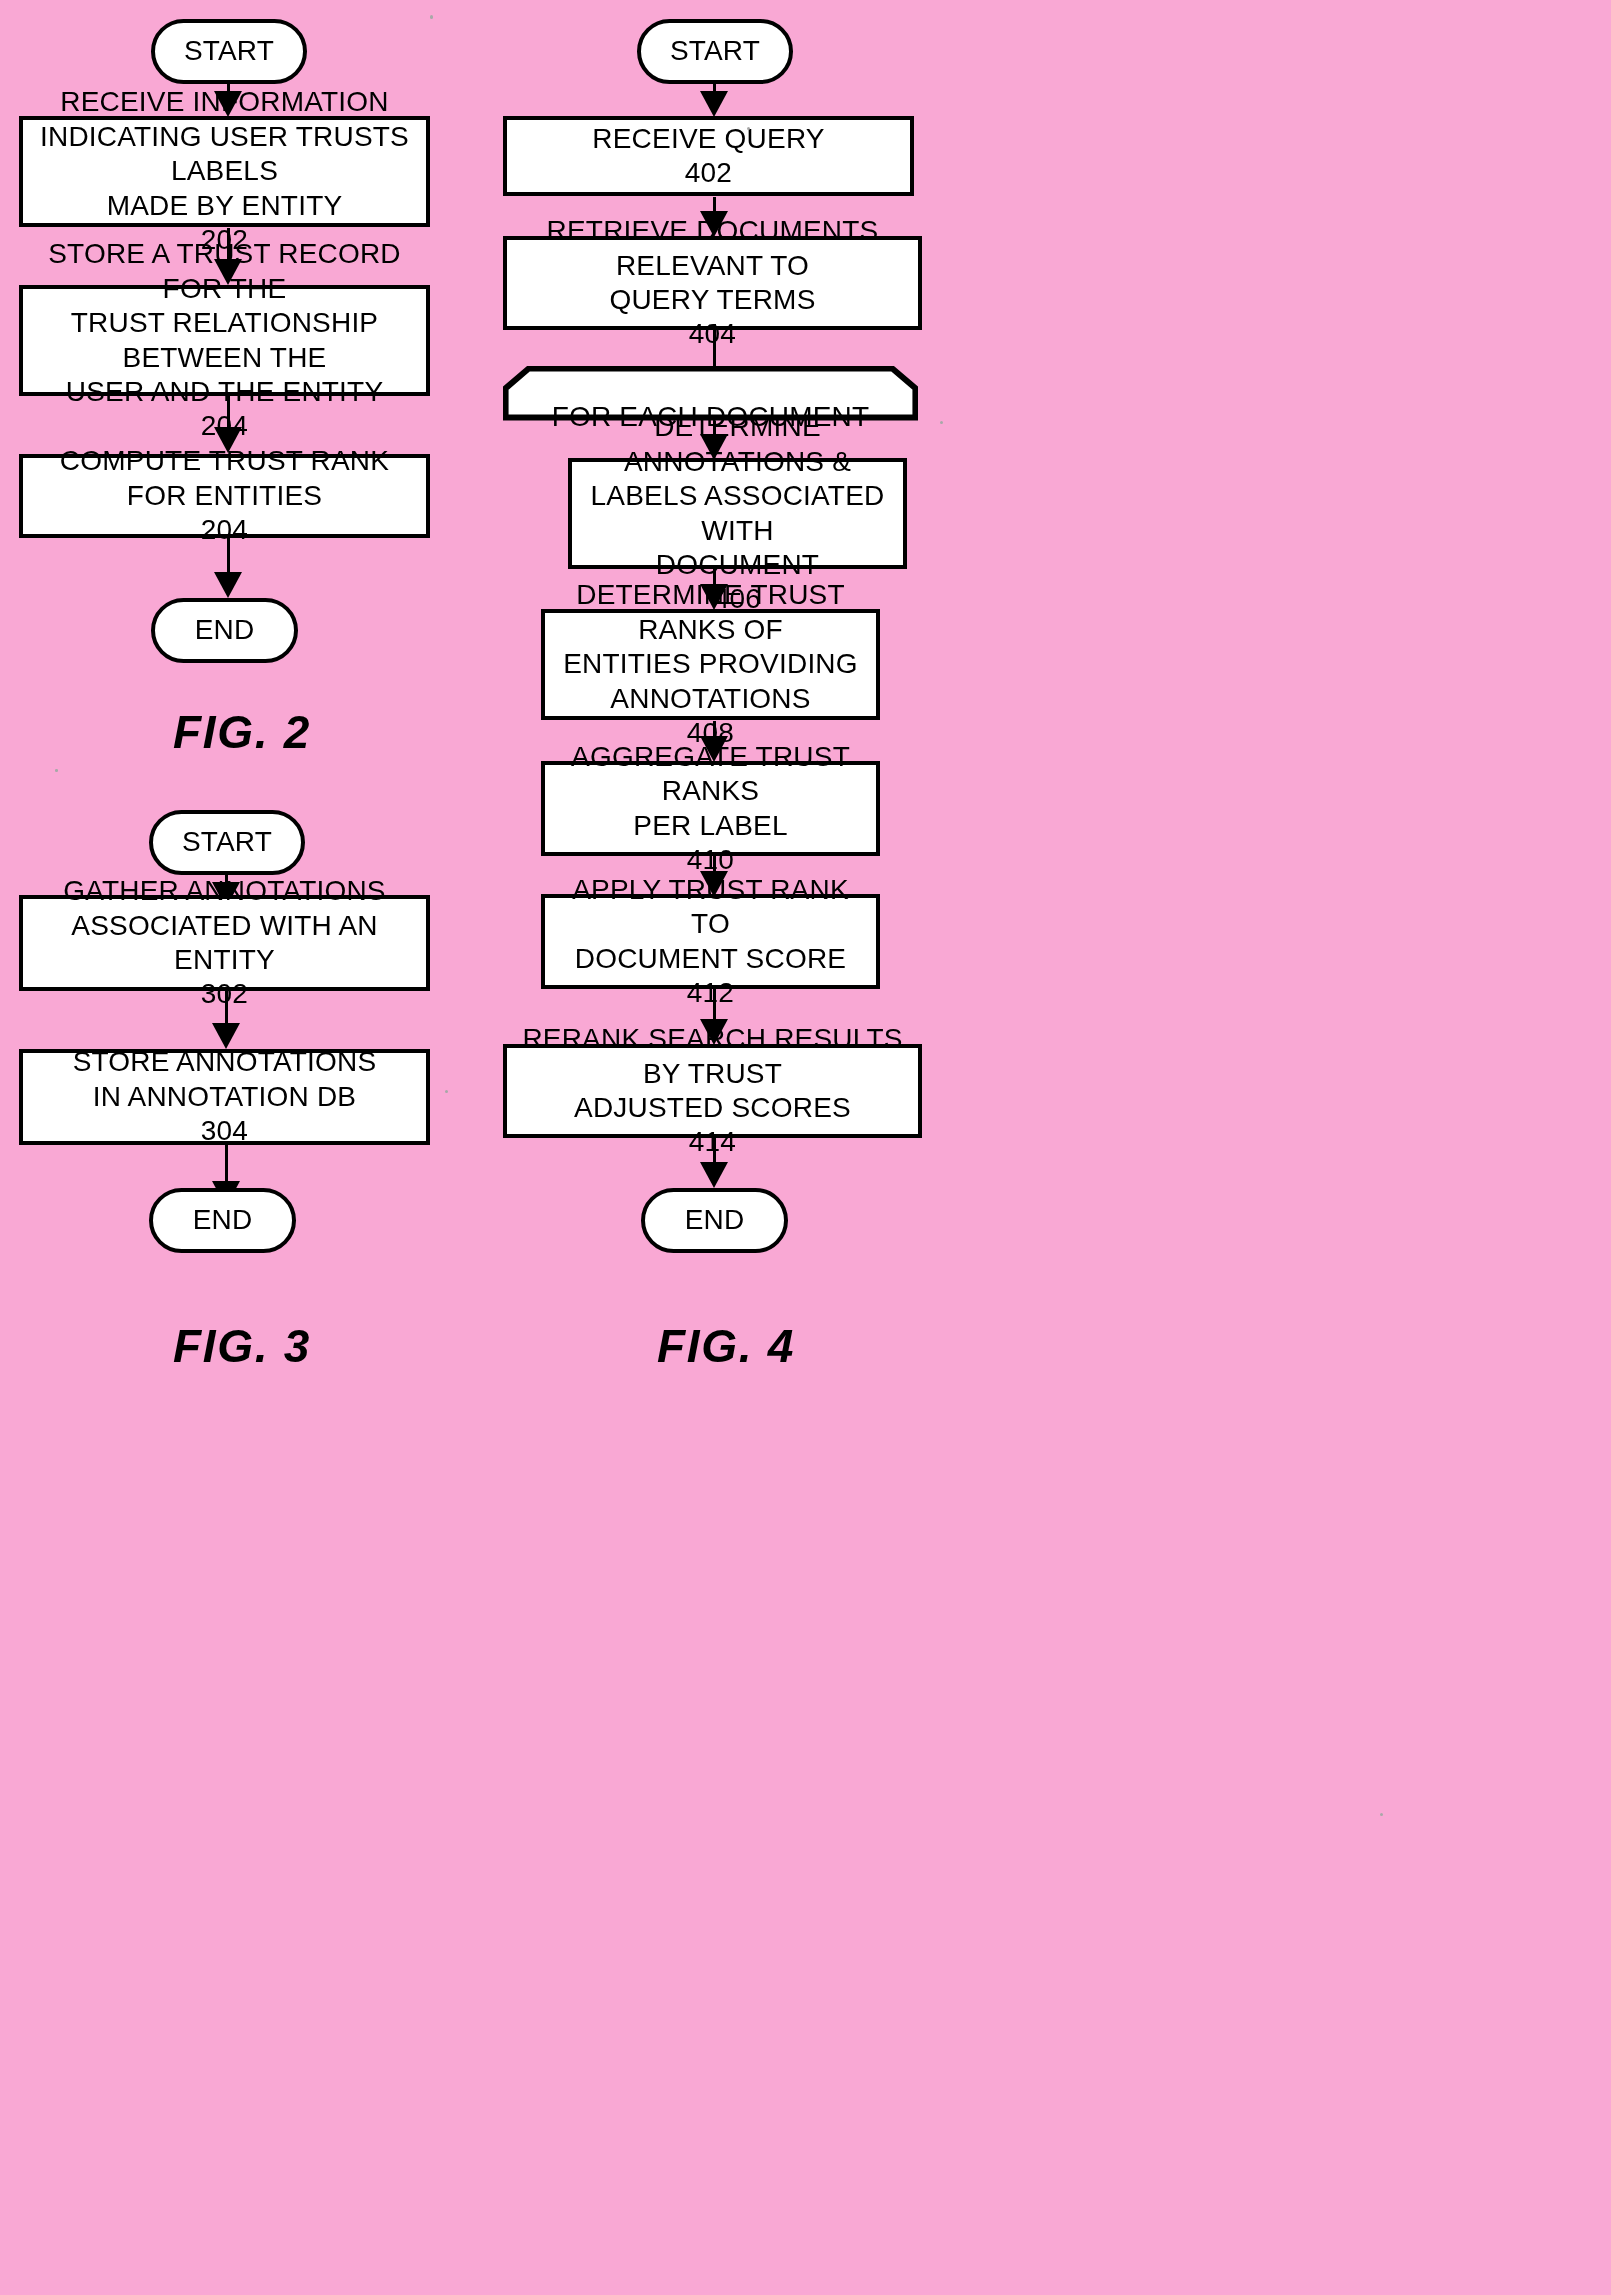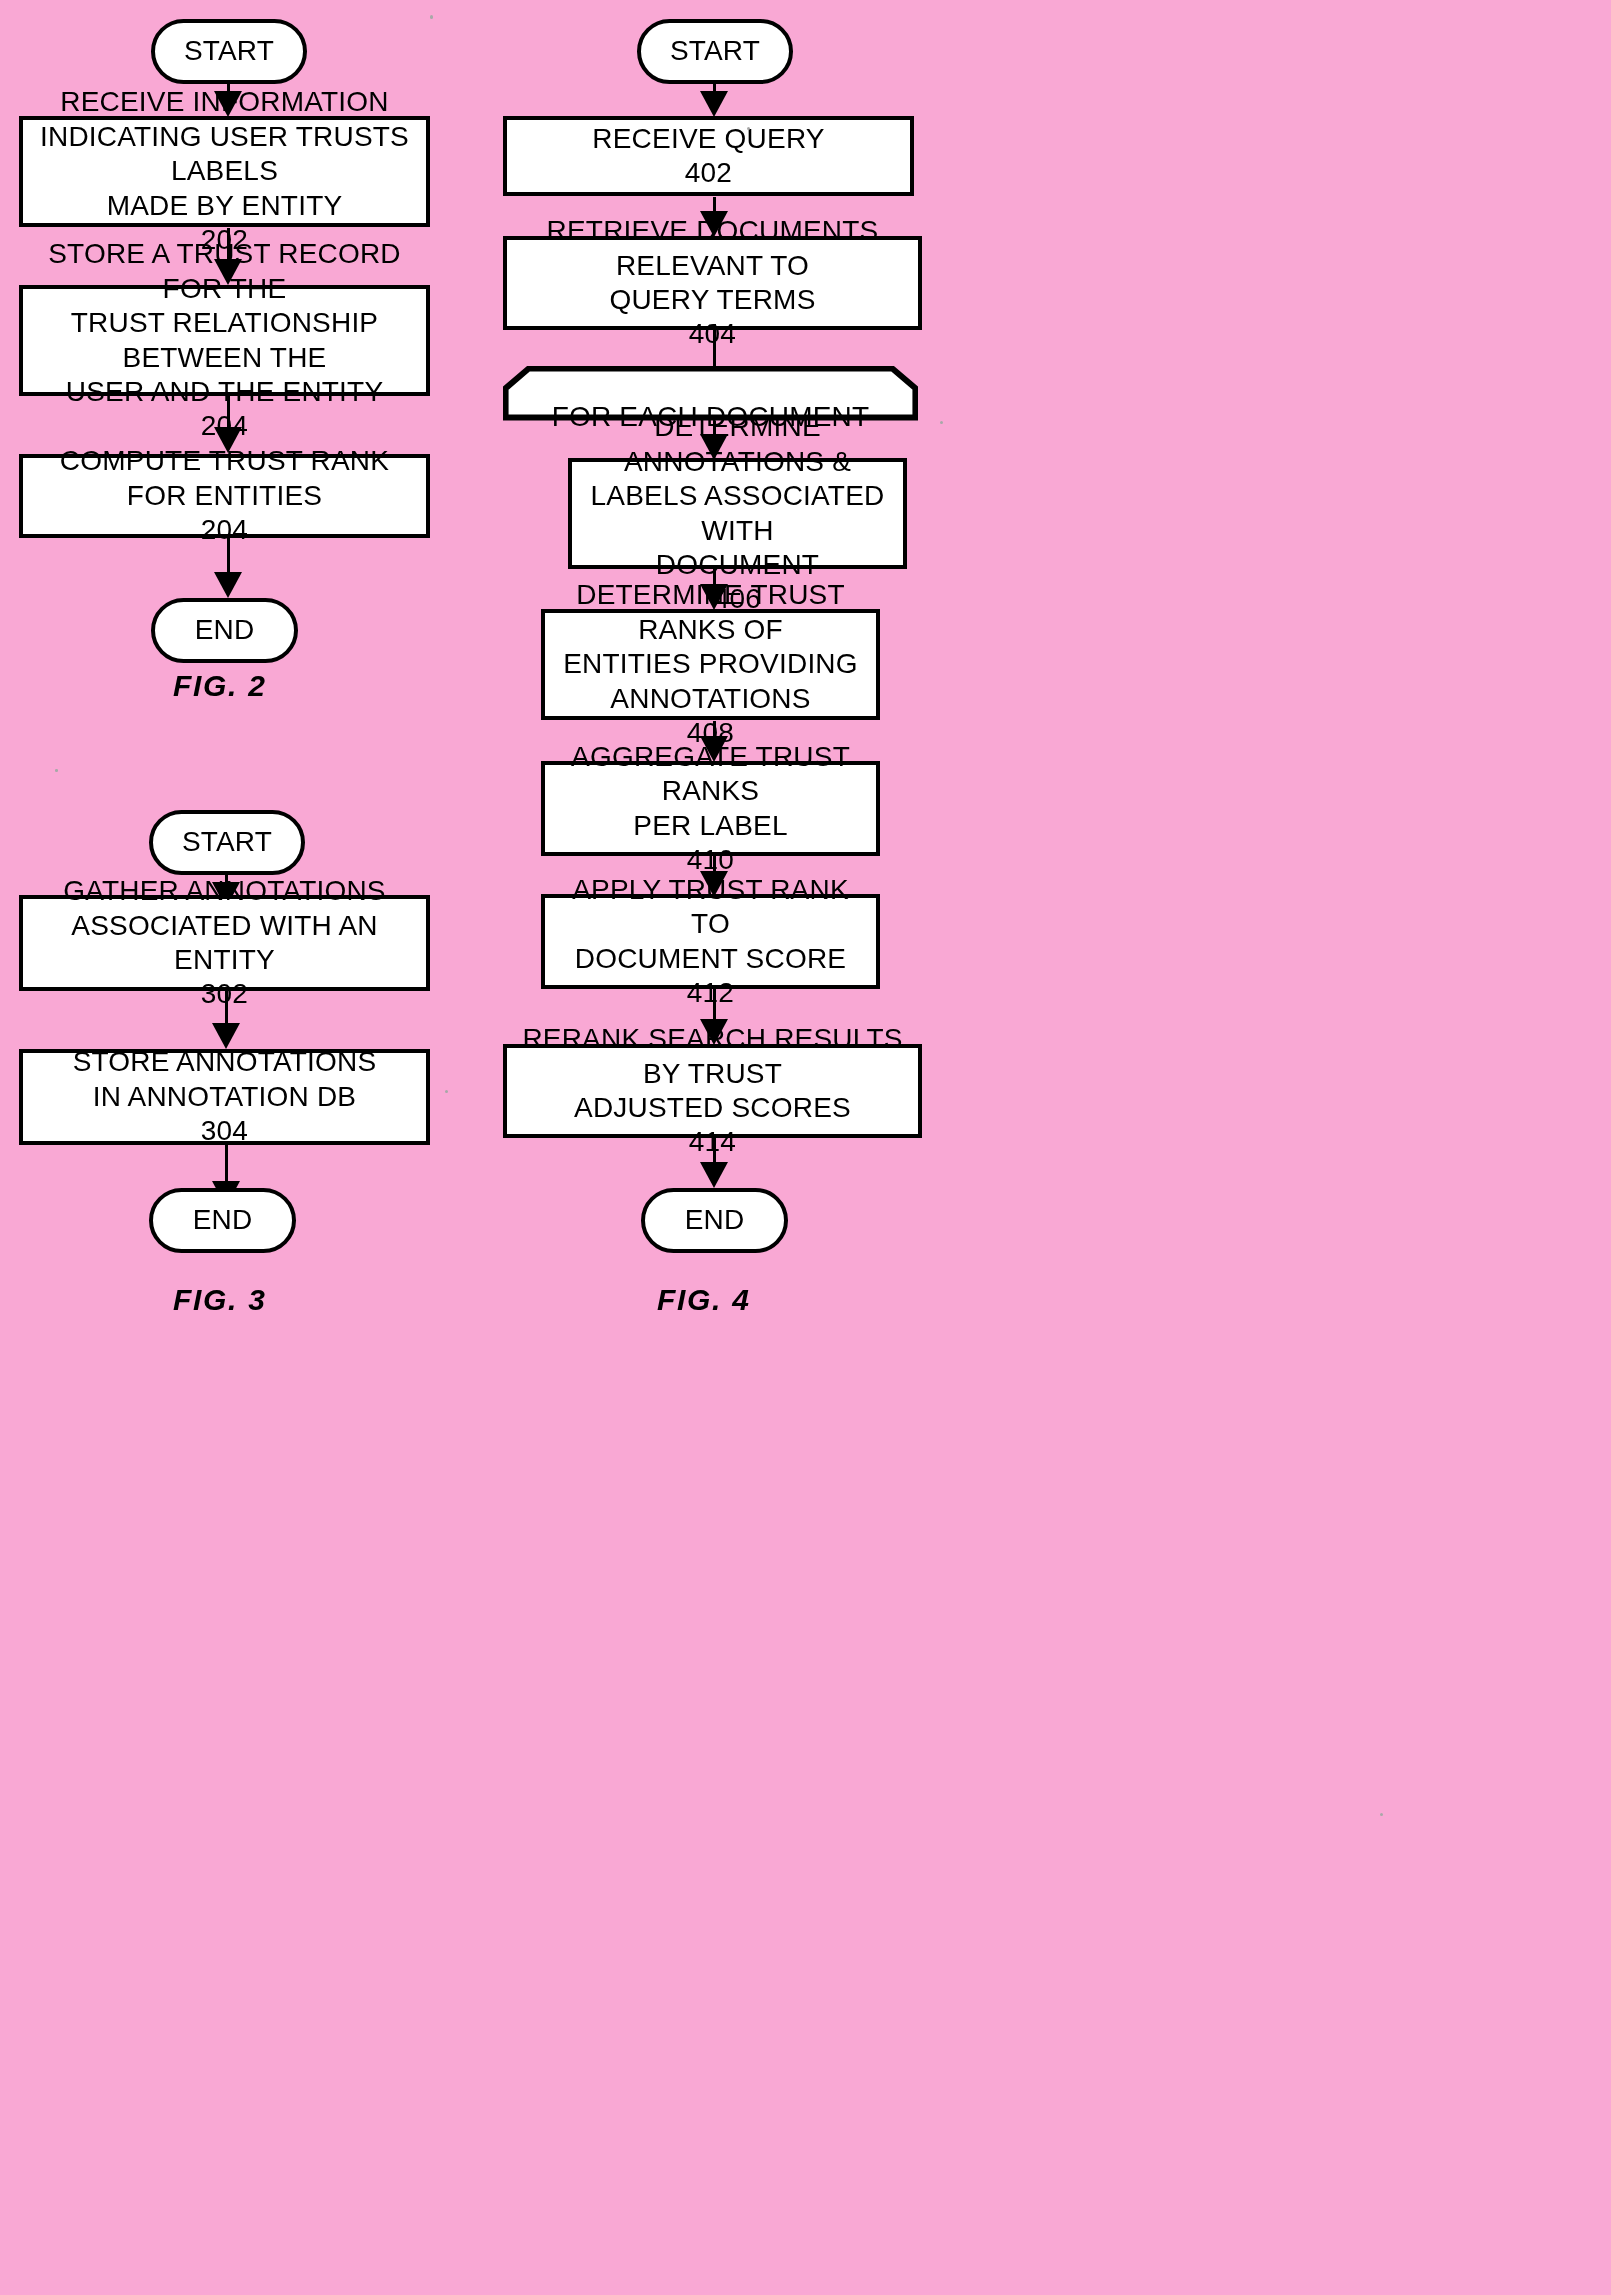--- a/index.html
+++ b/index.html
@@ -91,24 +91,25 @@
     border-right: 14.6px solid transparent;
     border-top: 26px solid #000000;
   }
 
   
   .figcaption {
     position: absolute;
     font-family: "Liberation Sans", sans-serif;
     font-style: italic;
     font-weight: bold;
-    font-size: 30px;
+    font-size: 46px;
     letter-spacing: 1.7px;
     white-space: nowrap;
     color: #000000;
+    margin-top: 36px;
   }
 
   
   .speck {
     position: absolute;
     background: #a8a8a8;
     border-radius: 50%;
   }
 </style>
 </head>

